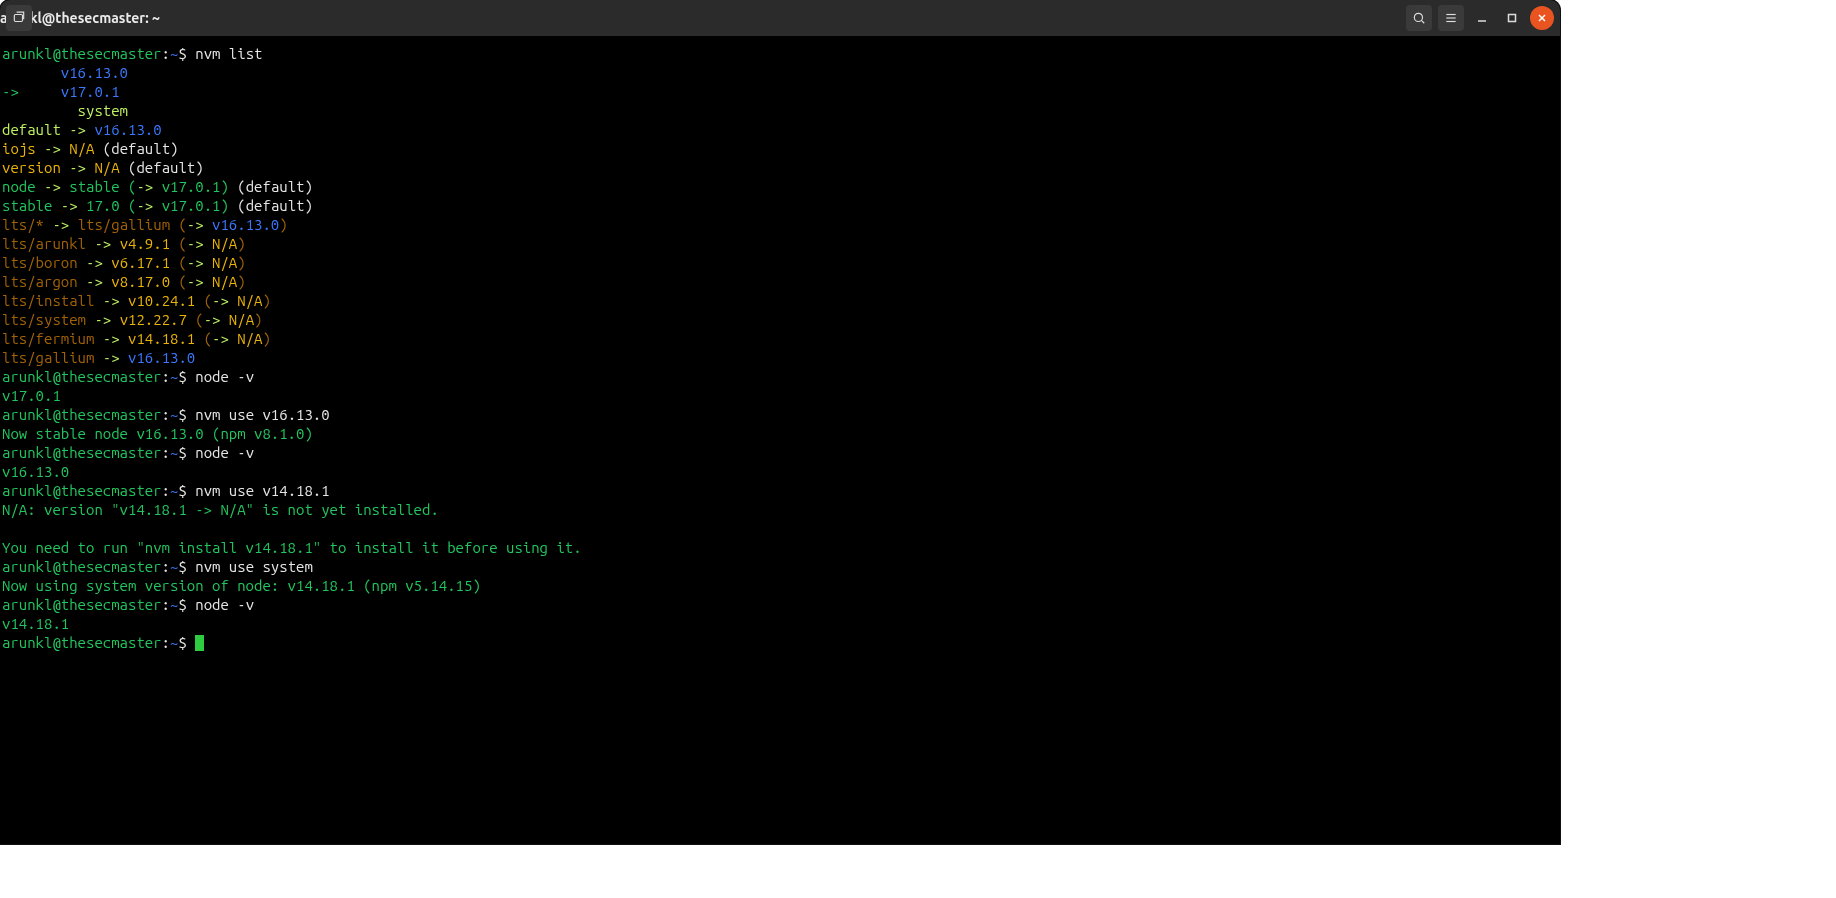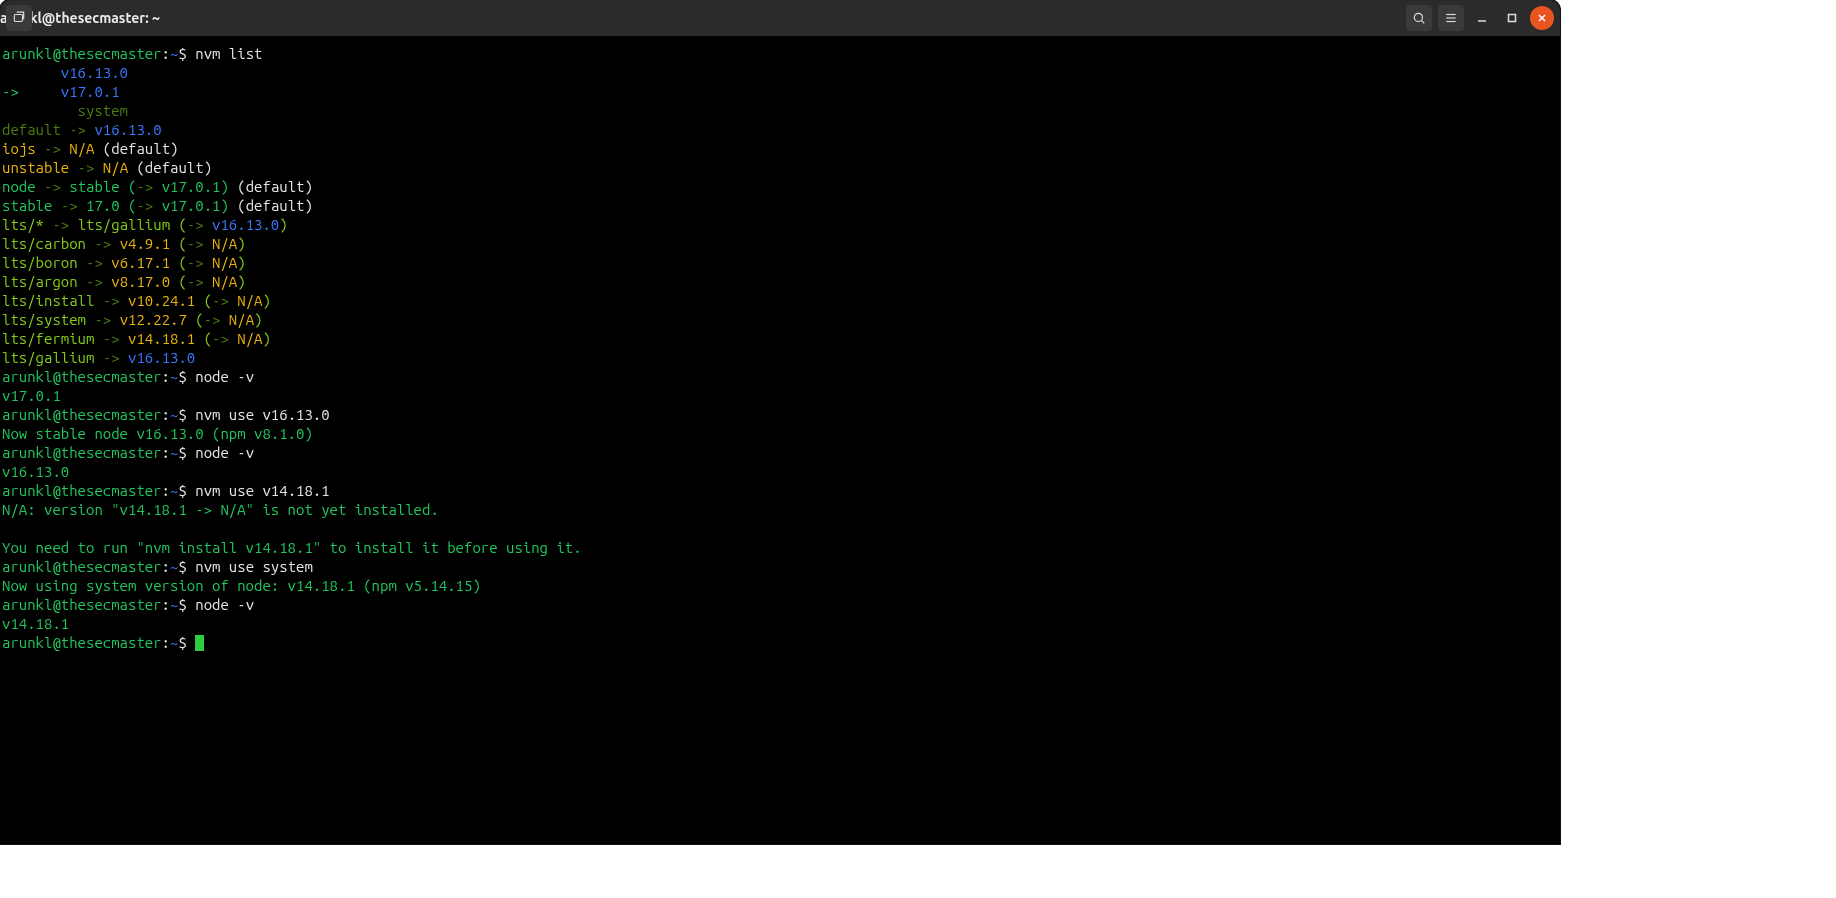--- a/index.html
+++ b/index.html
@@ -10,22 +10,22 @@
   .tb-title{flex:1;text-align:left;color:#eaeaea;font:600 14px/36px Ubuntu, sans-serif;}
   .tb-right{position:absolute;right:6px;top:5px;display:flex;gap:6px;align-items:center;}
   .win-ctl{width:24px;height:24px;border-radius:50%;display:inline-flex;align-items:center;justify-content:center;color:#ddd;font-size:12px;}
   .win-close{background:#e95420;color:#fff;}
   .term{background:#000;color:#ddd;font-size:15px;line-height:19px;padding:8px 0 40px 2px;min-height:760px;}
   pre{margin:0;font-family:inherit;white-space:pre;}
   
   .g{color:#22c55e;}      
   .b{color:#3b78ff;}      
   .r{color:#eab308;}      
-  .y{color:#84cc16;}      
-  .gr{color:#4d7c0f;}     
+  .y{color:#a16207;}      
+  .gr{color:#bef264;}     
   .w{color:#e6e6e6;}      
   .cursor{display:inline-block;width:9px;height:16px;background:#2ecc40;vertical-align:text-bottom;}
 </style>
 </head>
 <body>
 
 <div class="window">
 
   <div class="titlebar">
     <div class="tb-left">
@@ -70,25 +70,25 @@
     </div>
   </div>
 
   <div class="term">
 <pre><span class="g">arunkl@thesecmaster</span><span class="w">:</span><span class="b">~</span><span class="w">$ </span><span class="w">nvm list</span>
 <span>       </span><span class="b">v16.13.0</span>
 <span class="g">-&gt;</span><span>     </span><span class="b">v17.0.1</span>
 <span>         </span><span class="gr">system</span>
 <span class="gr">default</span><span class="gr"> </span><span class="gr">-&gt;</span><span class="gr"> </span><span class="b">v16.13.0</span>
 <span class="r">iojs</span><span class="gr"> </span><span class="gr">-&gt;</span><span class="gr"> </span><span class="r">N/A</span><span class="w"> </span><span class="w">(default)</span>
-<span class="r">unstable</span><span class="gr"> </span><span class="gr">-&gt;</span><span class="gr"> </span><span class="r">N/A</span><span class="w"> </span><span class="w">(default)</span>
+<span class="r">version</span><span class="gr"> </span><span class="gr">-&gt;</span><span class="gr"> </span><span class="r">N/A</span><span class="w"> </span><span class="w">(default)</span>
 <span class="g">node</span><span class="gr"> </span><span class="gr">-&gt;</span><span class="gr"> </span><span class="g">stable</span><span class="w"> </span><span class="g">(</span><span class="gr">-&gt; </span><span class="g">v17.0.1</span><span class="g">)</span><span class="w"> </span><span class="w">(default)</span>
 <span class="g">stable</span><span class="gr"> </span><span class="gr">-&gt;</span><span class="gr"> </span><span class="g">17.0</span><span class="w"> </span><span class="g">(</span><span class="gr">-&gt; </span><span class="g">v17.0.1</span><span class="g">)</span><span class="w"> </span><span class="w">(default)</span>
 <span class="y">lts/*</span><span class="gr"> </span><span class="gr">-&gt;</span><span class="gr"> </span><span class="y">lts/gallium</span><span class="w"> </span><span class="y">(</span><span class="gr">-&gt; </span><span class="b">v16.13.0</span><span class="y">)</span>
-<span class="y">lts/carbon</span><span class="gr"> </span><span class="gr">-&gt;</span><span class="gr"> </span><span class="r">v4.9.1</span><span class="w"> </span><span class="y">(</span><span class="gr">-&gt; </span><span class="r">N/A</span><span class="y">)</span>
+<span class="y">lts/arunkl</span><span class="gr"> </span><span class="gr">-&gt;</span><span class="gr"> </span><span class="r">v4.9.1</span><span class="w"> </span><span class="y">(</span><span class="gr">-&gt; </span><span class="r">N/A</span><span class="y">)</span>
 <span class="y">lts/boron</span><span class="gr"> </span><span class="gr">-&gt;</span><span class="gr"> </span><span class="r">v6.17.1</span><span class="w"> </span><span class="y">(</span><span class="gr">-&gt; </span><span class="r">N/A</span><span class="y">)</span>
 <span class="y">lts/argon</span><span class="gr"> </span><span class="gr">-&gt;</span><span class="gr"> </span><span class="r">v8.17.0</span><span class="w"> </span><span class="y">(</span><span class="gr">-&gt; </span><span class="r">N/A</span><span class="y">)</span>
 <span class="y">lts/install</span><span class="gr"> </span><span class="gr">-&gt;</span><span class="gr"> </span><span class="r">v10.24.1</span><span class="w"> </span><span class="y">(</span><span class="gr">-&gt; </span><span class="r">N/A</span><span class="y">)</span>
 <span class="y">lts/system</span><span class="gr"> </span><span class="gr">-&gt;</span><span class="gr"> </span><span class="r">v12.22.7</span><span class="w"> </span><span class="y">(</span><span class="gr">-&gt; </span><span class="r">N/A</span><span class="y">)</span>
 <span class="y">lts/fermium</span><span class="gr"> </span><span class="gr">-&gt;</span><span class="gr"> </span><span class="r">v14.18.1</span><span class="w"> </span><span class="y">(</span><span class="gr">-&gt; </span><span class="r">N/A</span><span class="y">)</span>
 <span class="y">lts/gallium</span><span class="gr"> </span><span class="gr">-&gt;</span><span class="gr"> </span><span class="b">v16.13.0</span>
 <span class="g">arunkl@thesecmaster</span><span class="w">:</span><span class="b">~</span><span class="w">$ </span><span class="w">node -v</span>
 <span class="g">v17.0.1</span>
 <span class="g">arunkl@thesecmaster</span><span class="w">:</span><span class="b">~</span><span class="w">$ </span><span class="w">nvm use v16.13.0</span>
 <span class="g">Now stable node v16.13.0 (npm v8.1.0)</span>

